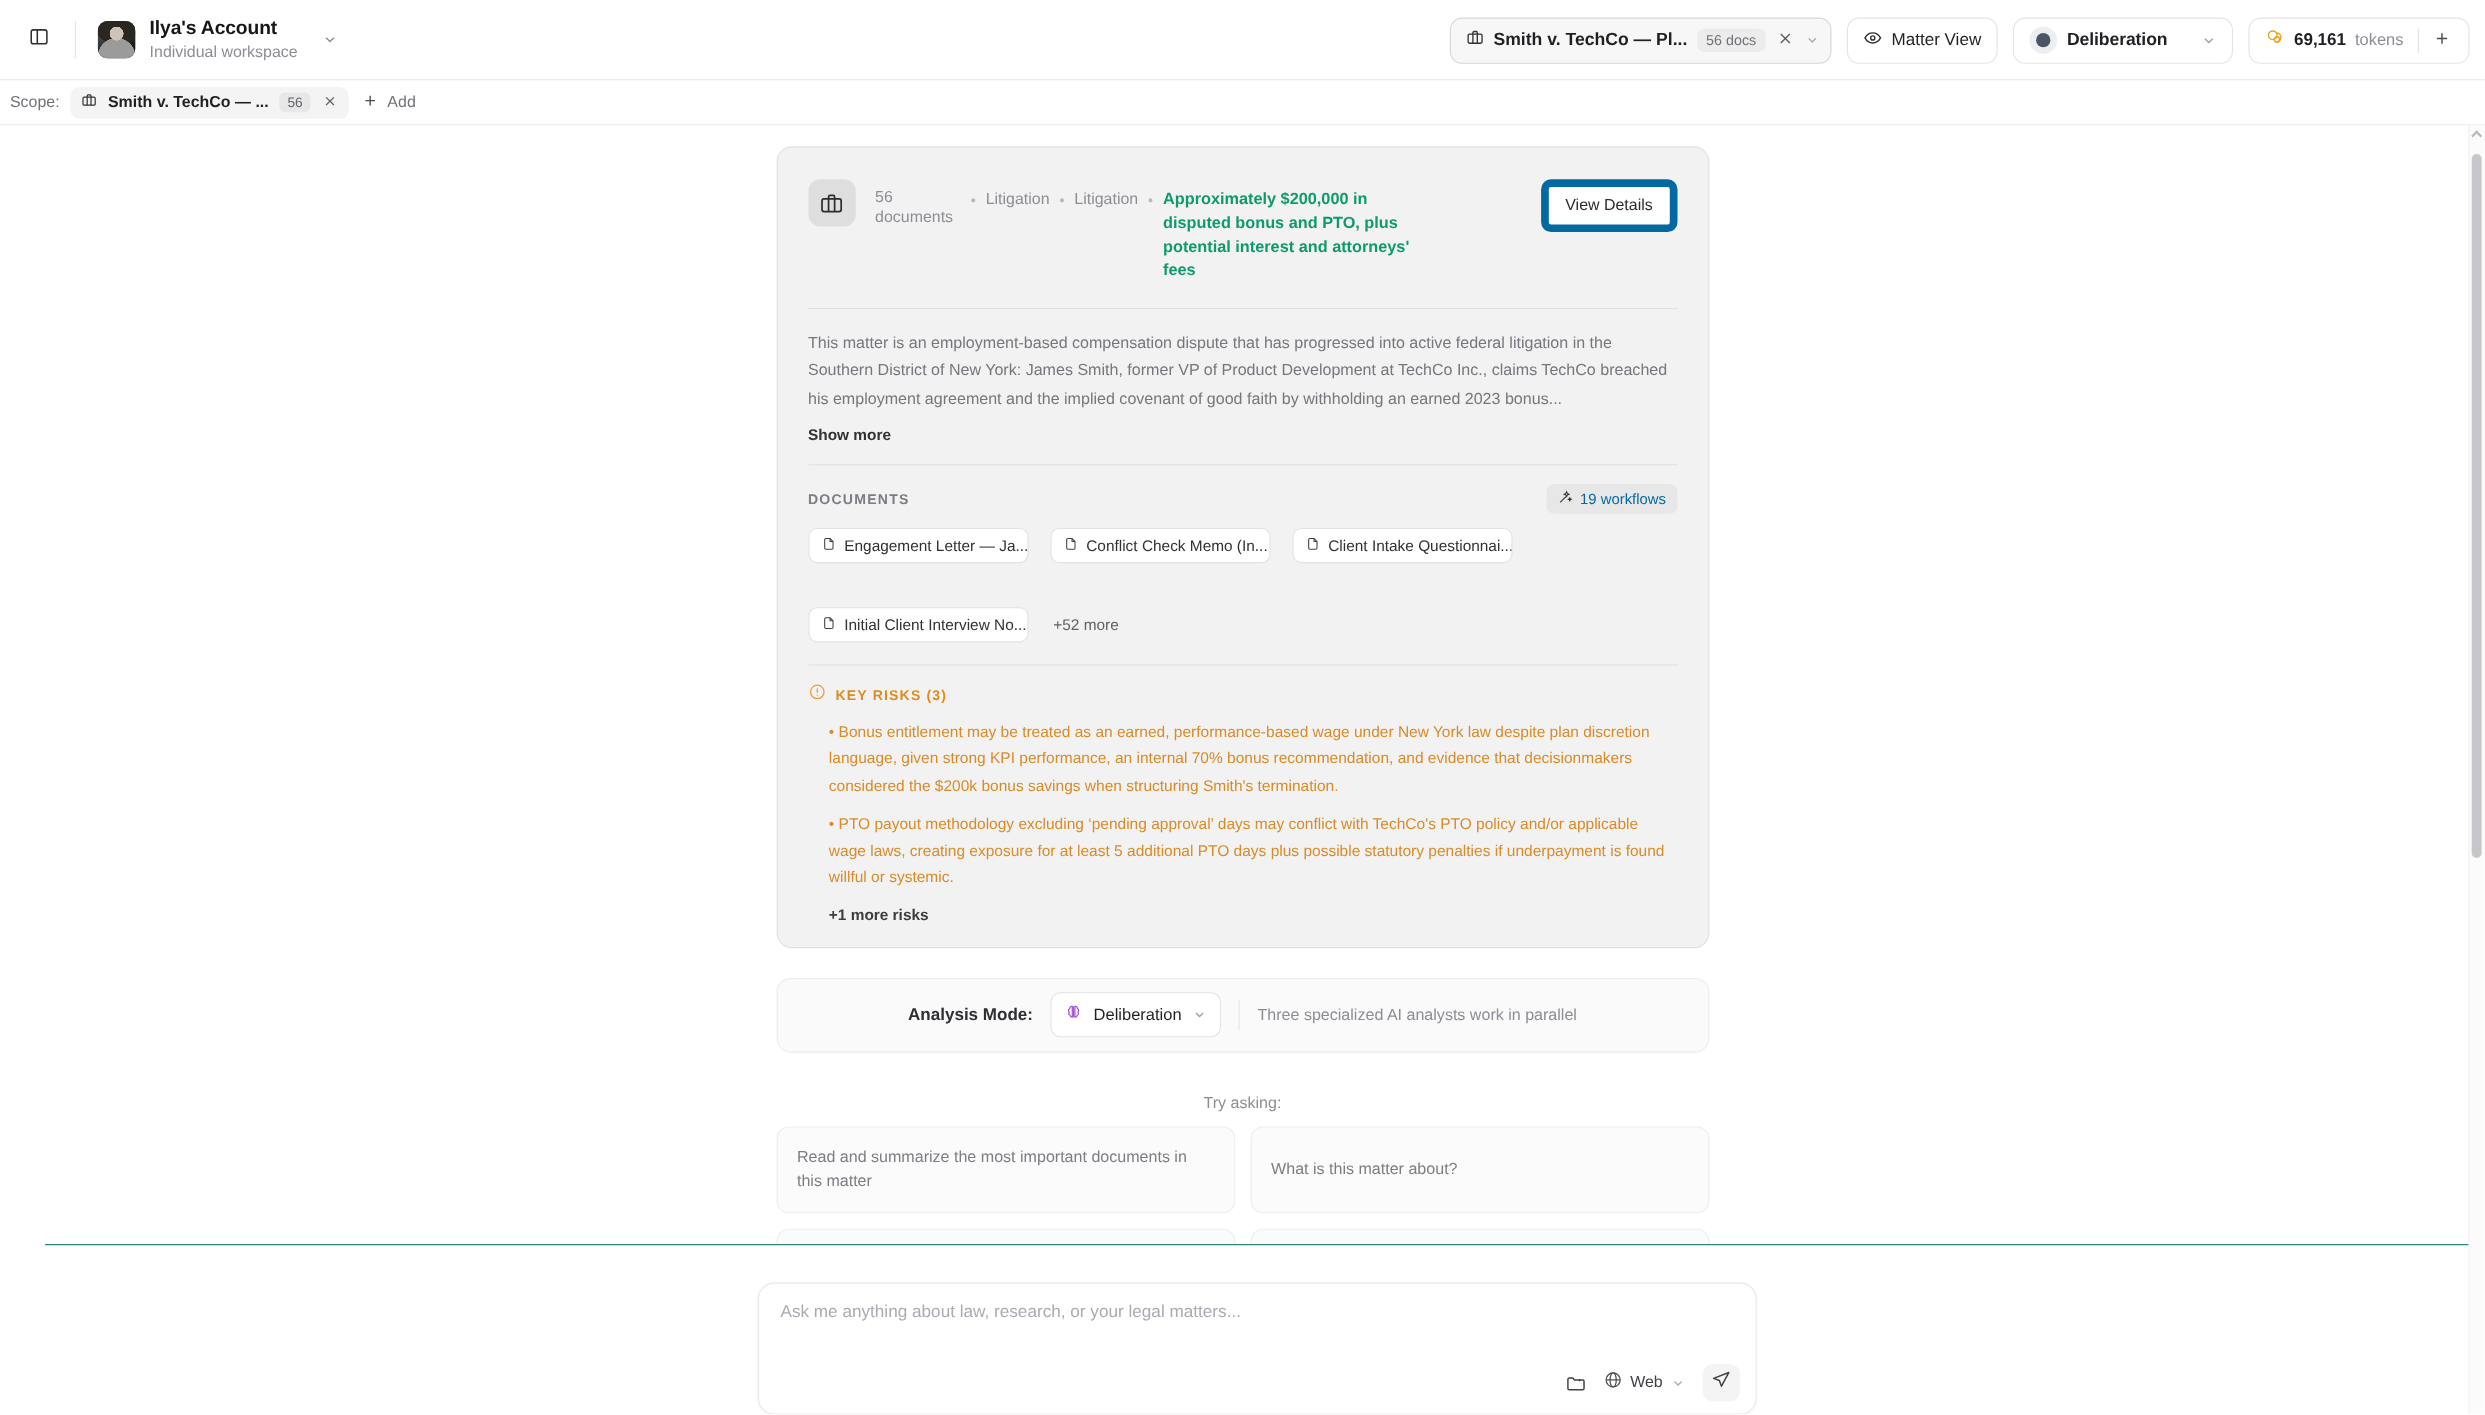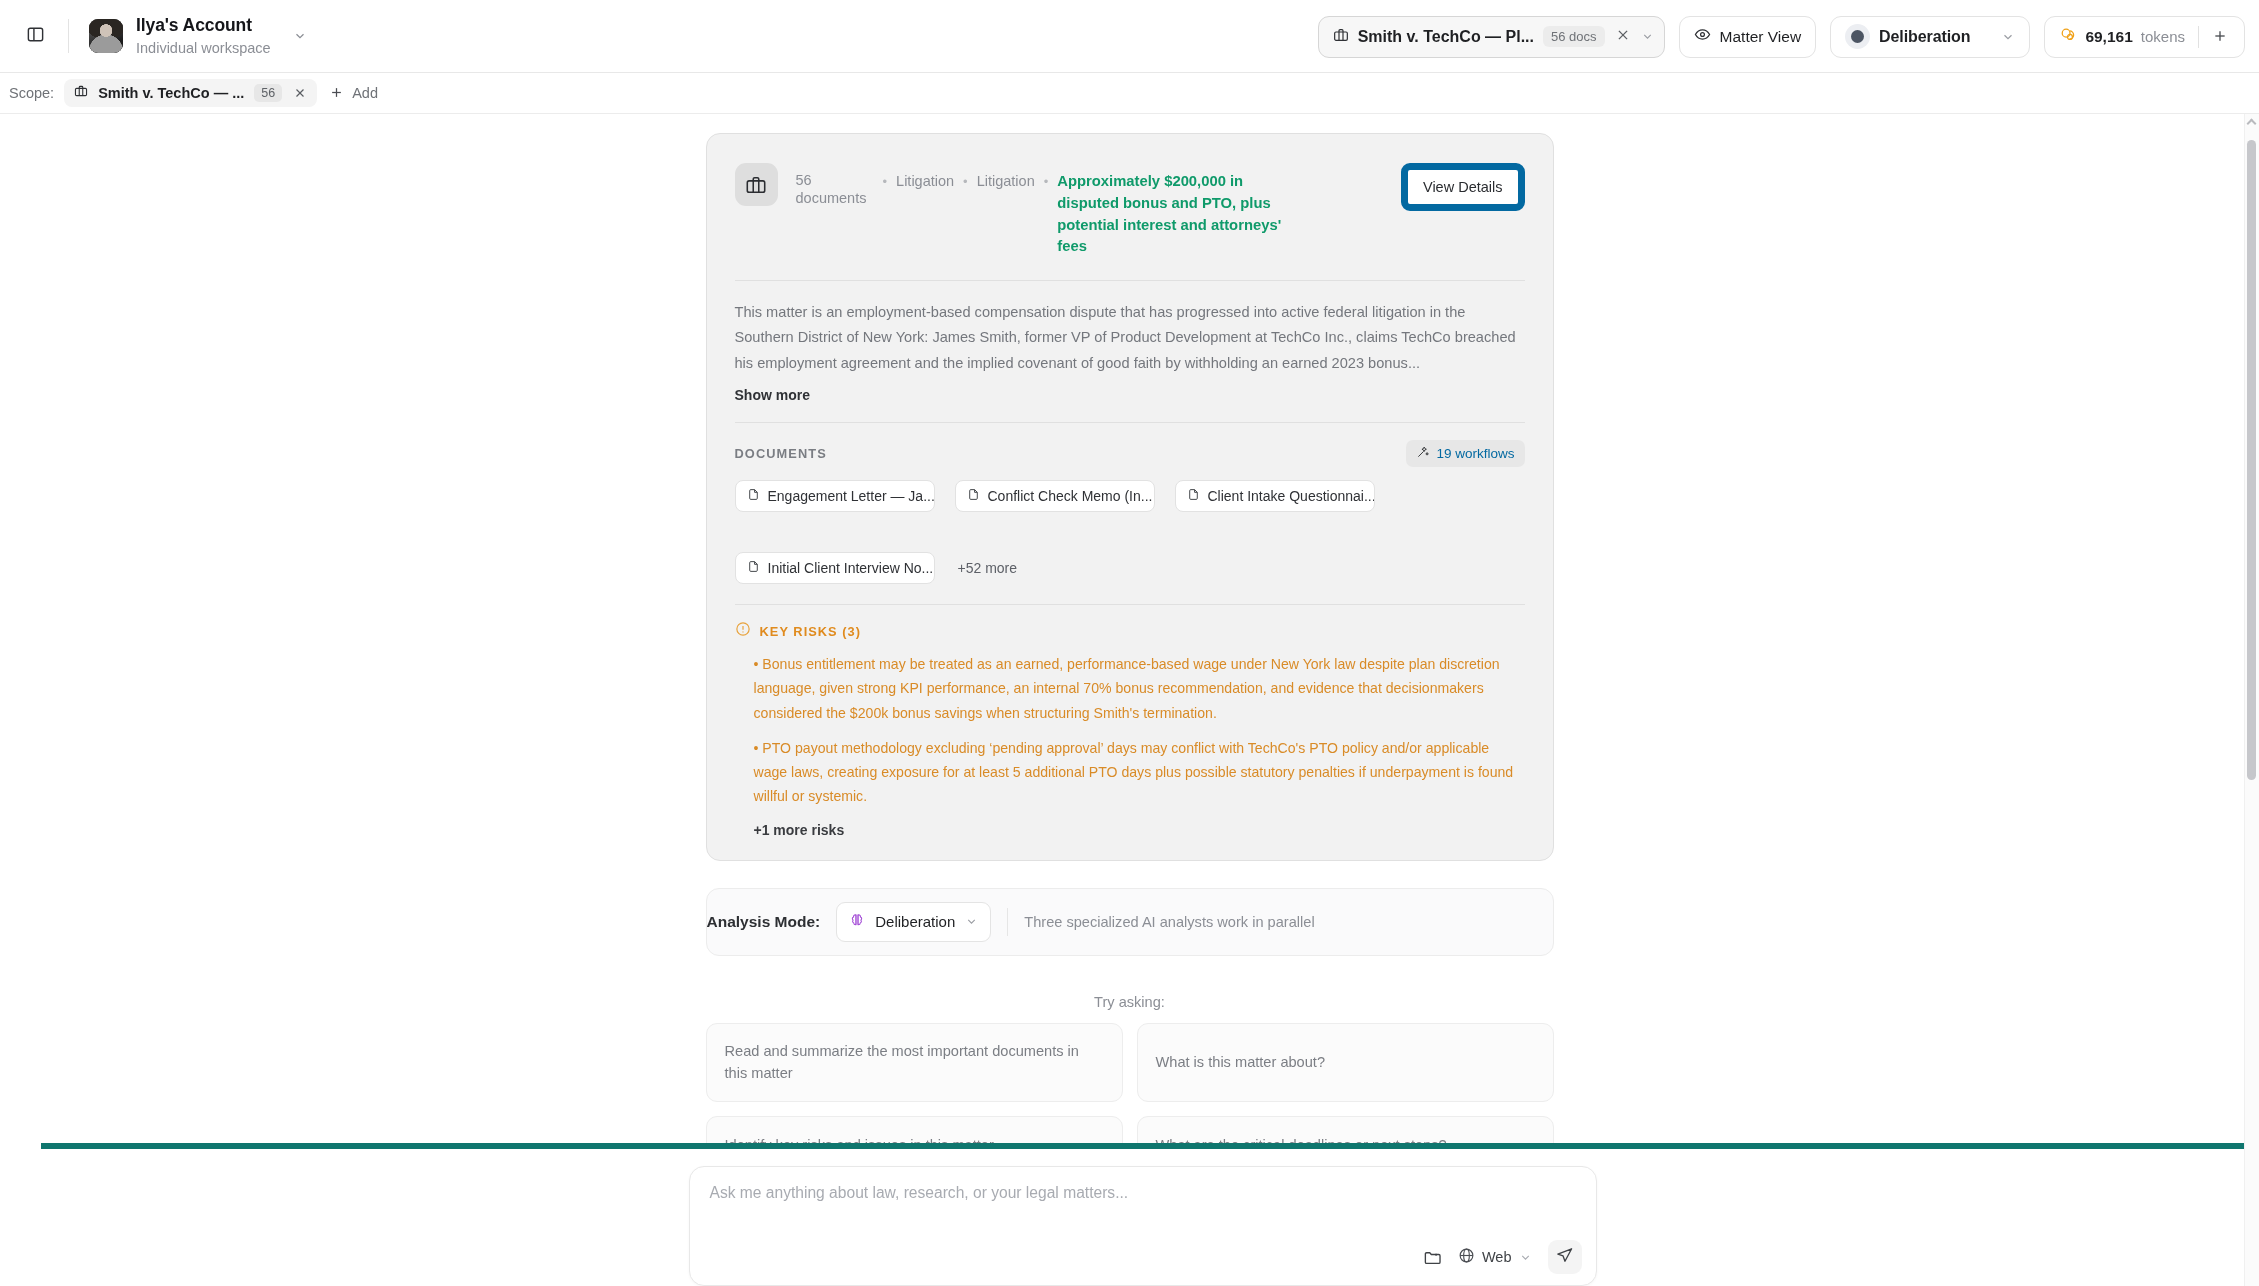--- a/index.html
+++ b/index.html
@@ -214,21 +214,21 @@
   .risk-item:first-of-type { margin-top: 13px; }
   .risks-more { margin-top: 13px; padding-left: 19px; font-size: 14px; font-weight: 700; color: #3a3c40; cursor: pointer;}
 
   
   .analysis-panel {
     margin-top: 27px;
     background: #fafafb;
     border: 1px solid #ececec;
     border-radius: 13px;
     height: 68px;
-    display: flex; align-items: center; justify-content: flex-start; gap: 16px;
+    display: flex; align-items: center; justify-content: center; gap: 16px;
   }
   .am-label { font-size: 15.5px; font-weight: 700; color: #2d2f33; }
   .am-select {
     display: flex; align-items: center; gap: 10px;
     background: #fff; border: 1px solid #e4e4e4; border-radius: 9px;
     padding: 9px 12px; cursor: pointer; min-width: 140px;
   }
   .am-select .lbl { font-size: 15px; color: #1f2023; }
   .am-select .chev { margin-left: auto; color: #9a9da3; display:flex;}
   .am-vdiv { width: 1px; height: 28px; background: #e6e6e6; }
@@ -245,22 +245,22 @@
     min-height: 60px; padding: 16px 18px;
     font-size: 14.6px; line-height: 1.55; color: #7b7e84;
     cursor: pointer; display: flex; align-items: center;
   }
   .sugg-card.tall { min-height: 72px; align-items: center;}
 
   
   .composer-zone {
     position: absolute; left: 0; right: 15px; bottom: 0;
     background: #fff;
-    border-top: 6px solid #0f766e;
-    padding-top: 17px;
+    border-top: 1px solid #0f766e;
+    padding-top: 34px;
     margin-left: 41px;
   }
   .composer {
     width: 908px; margin: 0 auto;
     background: #fff; border: 1px solid #e8e8e8; border-radius: 15px;
     box-shadow: 0 1px 3px rgba(0,0,0,0.035);
     height: 120px; position: relative;
     padding: 17px 20px;
   }
   .composer-placeholder {

